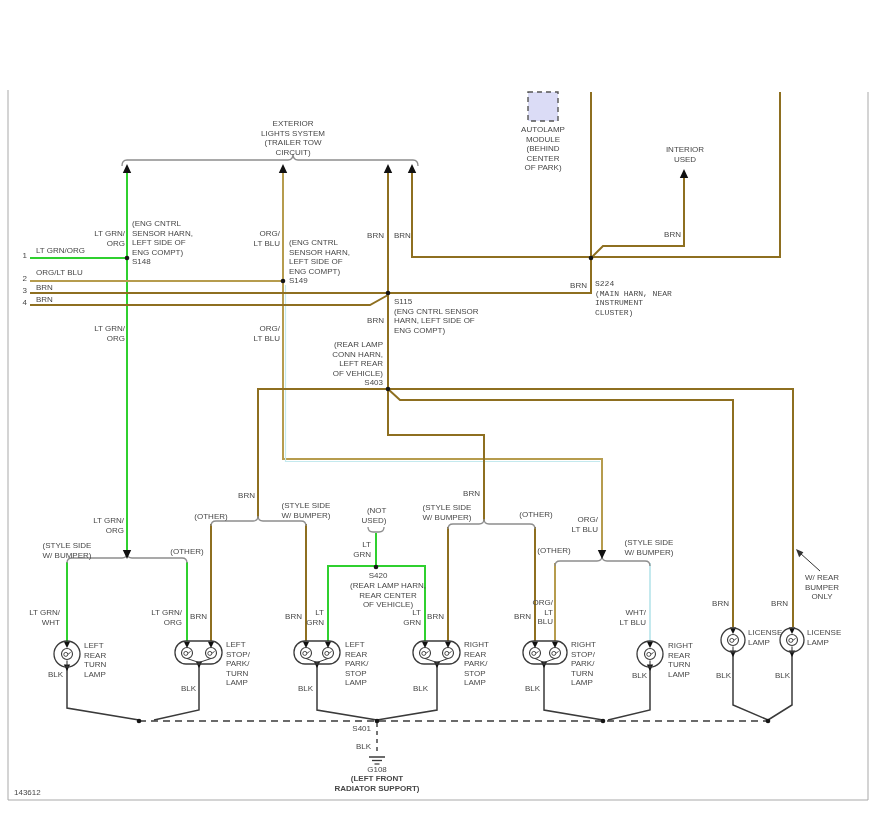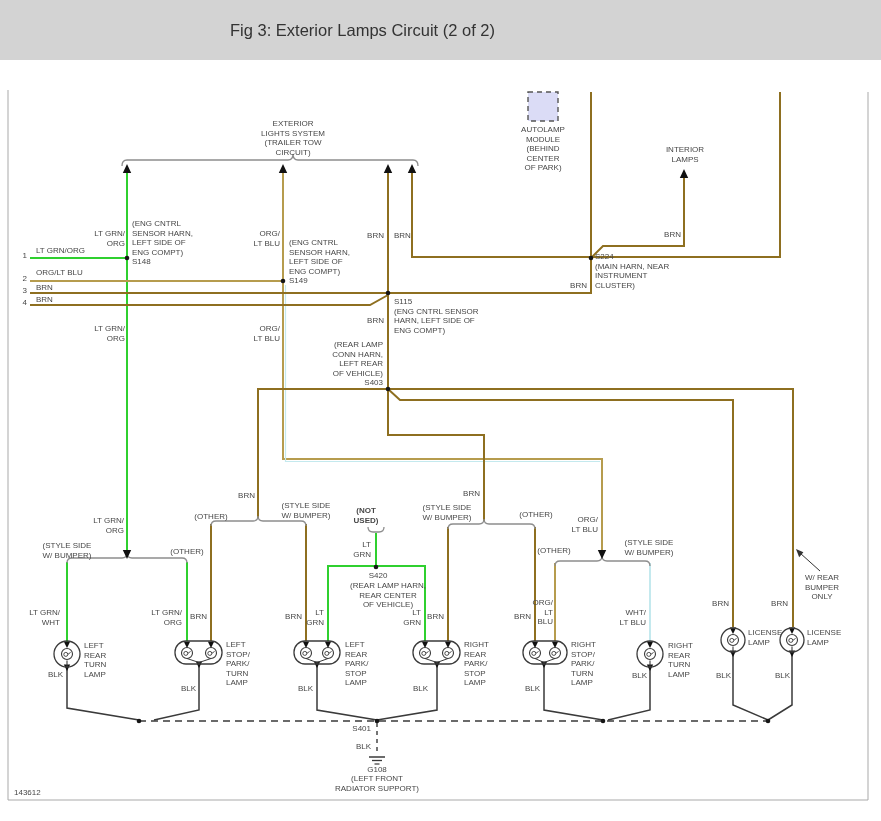--- a/index.html
+++ b/index.html
@@ -10,23 +10,20 @@
   #diagram{position:absolute;left:0;top:0;width:881px;height:821px;}
   #wires-svg{position:absolute;left:0;top:0;}
   #labels{position:absolute;left:0;top:0;width:881px;height:821px;pointer-events:none;}
   .lbl{position:absolute;font-size:8px;line-height:9.5px;color:#474747;white-space:nowrap;}
   .lbl div{display:block;}
 </style>
 </head>
 <body>
 
 <div id="stage">
-  <div id="hdr">
-    <div class="t">Fig 3: Exterior Lamps Circuit (2 of 2)</div>
-  </div>
   <div id="diagram">
     <svg id="wires-svg" width="881" height="821">
         <rect x="528" y="92" width="30" height="29" fill="#dbdcf6" stroke="#555" stroke-width="1.4" stroke-dasharray="5 4"></rect>
         <polyline points="8,90 8,800 868,800 868,92" fill="none" stroke="#a9a9a9" stroke-width="1"></polyline>
         <polyline points="30,258 127,258" fill="none" stroke="#2fd02f" stroke-width="2"></polyline>
         <polyline points="127,171 127,553" fill="none" stroke="#2fd02f" stroke-width="2"></polyline>
         <polyline points="67,562 67,642" fill="none" stroke="#2fd02f" stroke-width="2"></polyline>
         <polyline points="187,562 187,641" fill="none" stroke="#2fd02f" stroke-width="2"></polyline>
         <polyline points="328,641 328,566 425,566 425,641" fill="none" stroke="#2fd02f" stroke-width="2"></polyline>
         <polyline points="376,533 376,567" fill="none" stroke="#2fd02f" stroke-width="2"></polyline>
@@ -231,23 +228,23 @@
         </div>
         <div class="lbl" style="top: 125px; left: 543px; transform: translateX(-50%); text-align: center;">
           <div>AUTOLAMP</div>
           <div>MODULE</div>
           <div>(BEHIND</div>
           <div>CENTER</div>
           <div>OF PARK)</div>
         </div>
         <div class="lbl" style="top: 145px; left: 685px; transform: translateX(-50%); text-align: center;">
           <div>INTERIOR</div>
-          <div>LAMPS</div>
-        </div>
-        <div class="lbl" style="top: 252px; left: 595px; text-align: left;">
+          <div>USED</div>
+        </div>
+        <div class="lbl" style="top: 279px; left: 595px; text-align: left; font-family: Liberation Mono, monospace;">
           <div>S224</div>
           <div>(MAIN HARN, NEAR</div>
           <div>INSTRUMENT</div>
           <div>CLUSTER)</div>
         </div>
         <div class="lbl" style="top: 281px; right: 294px; text-align: right;">
           <div>BRN</div>
         </div>
         <div class="lbl" style="top: 297px; left: 394px; text-align: left;">
           <div>S115</div>
@@ -297,21 +294,21 @@
           <div>(STYLE SIDE</div>
           <div>W/ BUMPER)</div>
         </div>
         <div class="lbl" style="top: 503px; left: 447px; transform: translateX(-50%); text-align: center;">
           <div>(STYLE SIDE</div>
           <div>W/ BUMPER)</div>
         </div>
         <div class="lbl" style="top: 510px; left: 536px; transform: translateX(-50%); text-align: center;">
           <div>(OTHER)</div>
         </div>
-        <div class="lbl" style="top: 506px; left: 366px; transform: translateX(-50%); text-align: center; font-weight: bold;">
+        <div class="lbl" style="top: 506px; left: 374px; transform: translateX(-50%); text-align: right;">
           <div>(NOT</div>
           <div>USED)</div>
         </div>
         <div class="lbl" style="top: 540px; right: 510px; text-align: right;">
           <div>LT</div>
           <div>GRN</div>
         </div>
         <div class="lbl" style="top: 571px; left: 378px; transform: translateX(-50%); text-align: center;">
           <div>S420</div>
         </div>
@@ -453,21 +450,21 @@
         </div>
         <div class="lbl" style="top: 724px; right: 510px; text-align: right;">
           <div>S401</div>
         </div>
         <div class="lbl" style="top: 742px; right: 510px; text-align: right;">
           <div>BLK</div>
         </div>
         <div class="lbl" style="top: 765px; left: 377px; transform: translateX(-50%); text-align: left;">
           <div>G108</div>
         </div>
-        <div class="lbl" style="top: 774px; left: 377px; transform: translateX(-50%); text-align: center;">
+        <div class="lbl" style="top: 774px; left: 377px; transform: translateX(-50%); text-align: center; font-weight: bold;">
           <div>(LEFT FRONT</div>
           <div>RADIATOR SUPPORT)</div>
         </div>
         <div class="lbl" style="top: 788px; left: 14px; text-align: left;">
           <div>143612</div>
         </div>
       </div>
   </div>
 </div>
 

